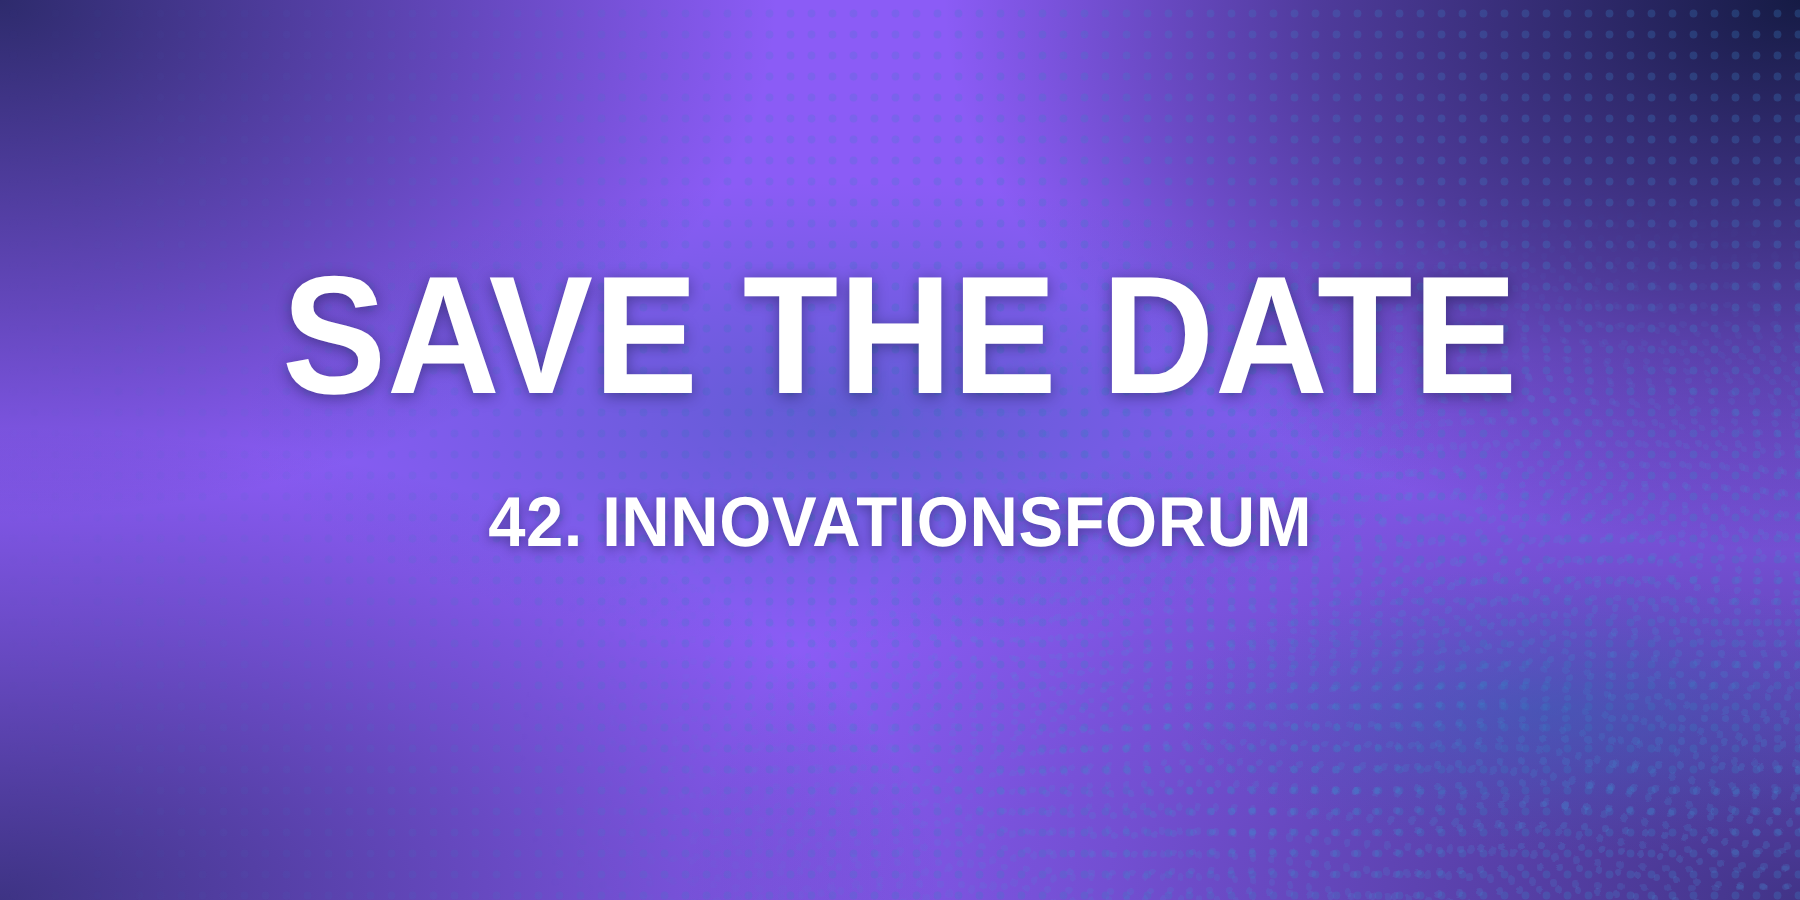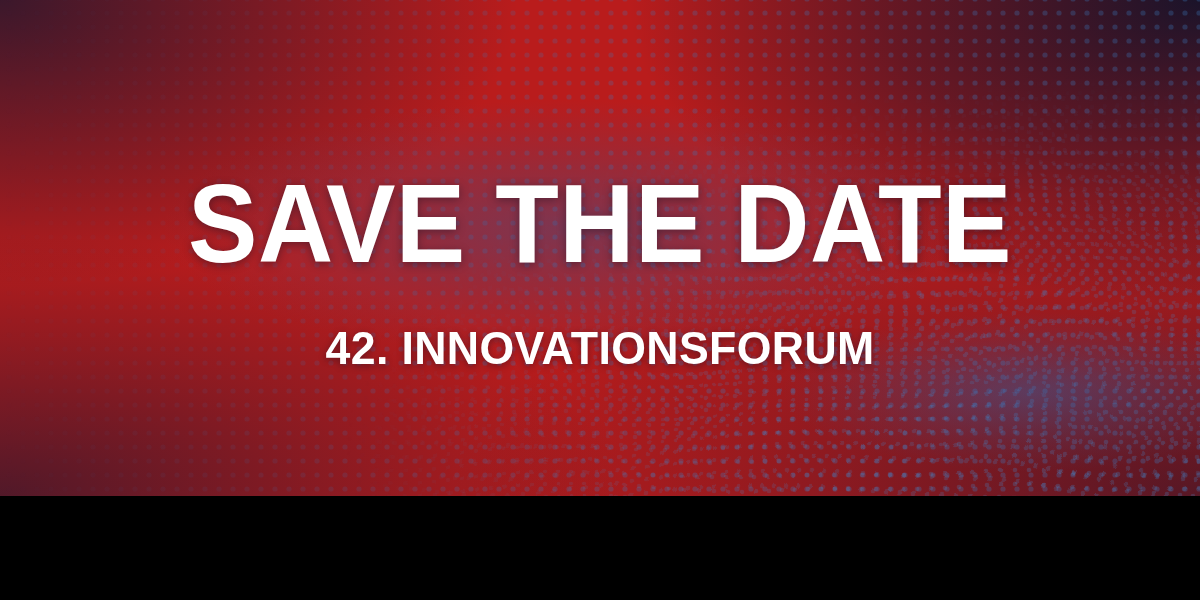--- a/index.html
+++ b/index.html
@@ -5,23 +5,23 @@
 <style>
   html, body {
     margin: 0;
     padding: 0;
     background: #000;
   }
 
   .banner {
     position: relative;
     width: 1200px;
-    height: 496px;
+    height: 600px;
     overflow: hidden;
-    background: #b91c1c;
+    background: #8b5cf6;
     font-family: "Liberation Sans", "DejaVu Sans", sans-serif;
     user-select: none;
   }
 
   
   .bg-base {
     position: absolute;
     inset: 0;
     background:
       radial-gradient(125% 115% at 52% 52%,

